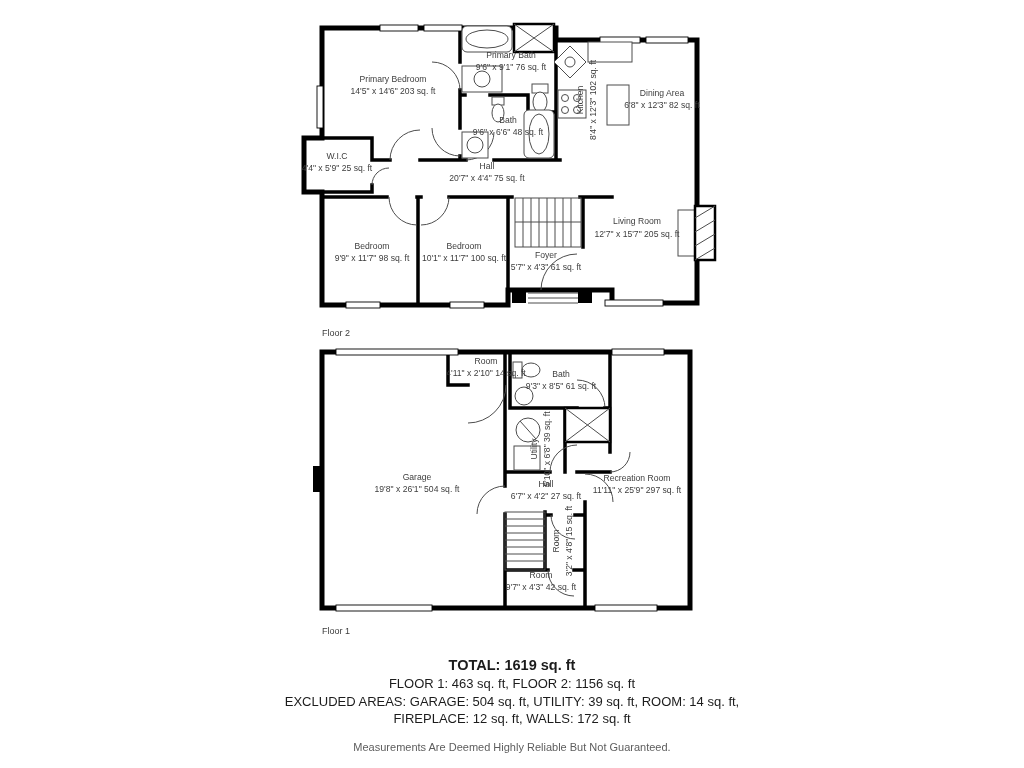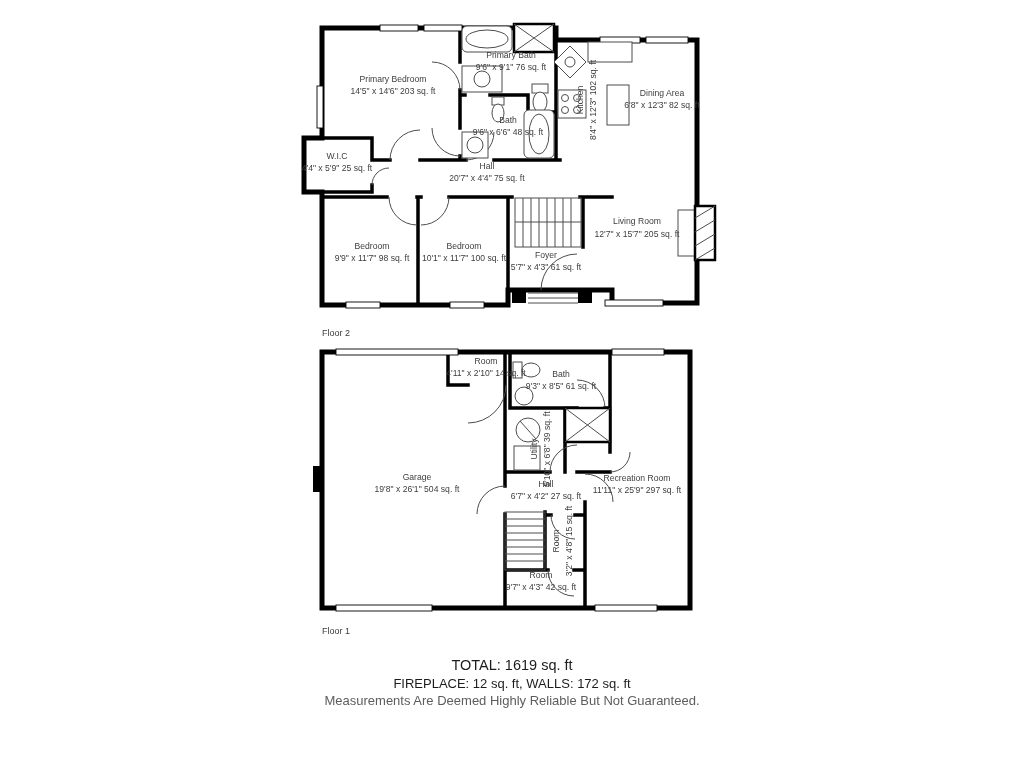--- a/index.html
+++ b/index.html
@@ -8,23 +8,23 @@
   svg{position:absolute;left:0;top:0;}
   .rn{font-family:"Liberation Sans",sans-serif;font-size:8.6px;fill:#3d3d3d;}
   .fl{font-family:"Liberation Sans",sans-serif;font-size:9px;fill:#3c3c3c;}
   .wall-ext{fill:#fff;stroke:#000;stroke-width:5;stroke-linecap:square;}
   .wall-int{fill:none;stroke:#000;stroke-width:3.5;stroke-linecap:square;}
   .thin{fill:none;stroke:#4d4d4d;stroke-width:1;}
   .thinf{fill:#fff;stroke:#4d4d4d;stroke-width:1;}
   .win{fill:#fff;stroke:#000;stroke-width:0.9;}
   .xbox{fill:#fff;stroke:#000;stroke-width:2.5;}
   .footer{position:absolute;left:0;top:656px;width:1024px;text-align:center;color:#1c1c1c;}
-  .footer .t{font-size:14.5px;font-weight:400;line-height:19px;}
+  .footer .t{font-size:14.5px;font-weight:700;line-height:19px;}
   .footer .l{font-size:13px;line-height:17.5px;}
-  .footer .d{font-size:13px;color:#5d5d5d;}
+  .footer .d{font-size:11px;color:#5d5d5d;margin-top:13px;}
 </style>
 </head>
 <body>
 
 <div class="stage">
 
 <svg width="1024" height="768" viewBox="0 0 1024 768">
 
   <g>
 
@@ -249,17 +249,19 @@
         <text class="rn" text-anchor="middle" x="541" y="578">Room</text>
         <text class="rn" text-anchor="middle" x="541" y="590">9'7" x 4'3" 42 sq. ft</text>
       </g>
     </g>
     <text class="fl" x="322" y="634">Floor 1</text>
   </g>
 </svg>
 
   <div class="footer">
     <div class="t">TOTAL: 1619 sq. ft</div>
+    <div class="l">FLOOR 1: 463 sq. ft, FLOOR 2: 1156 sq. ft</div>
+    <div class="l">EXCLUDED AREAS: GARAGE: 504 sq. ft, UTILITY: 39 sq. ft, ROOM: 14 sq. ft,</div>
     <div class="l">FIREPLACE: 12 sq. ft, WALLS: 172 sq. ft</div>
     <div class="d">Measurements Are Deemed Highly Reliable But Not Guaranteed.</div>
   </div>
 
 </div>
 
 </body></html>

